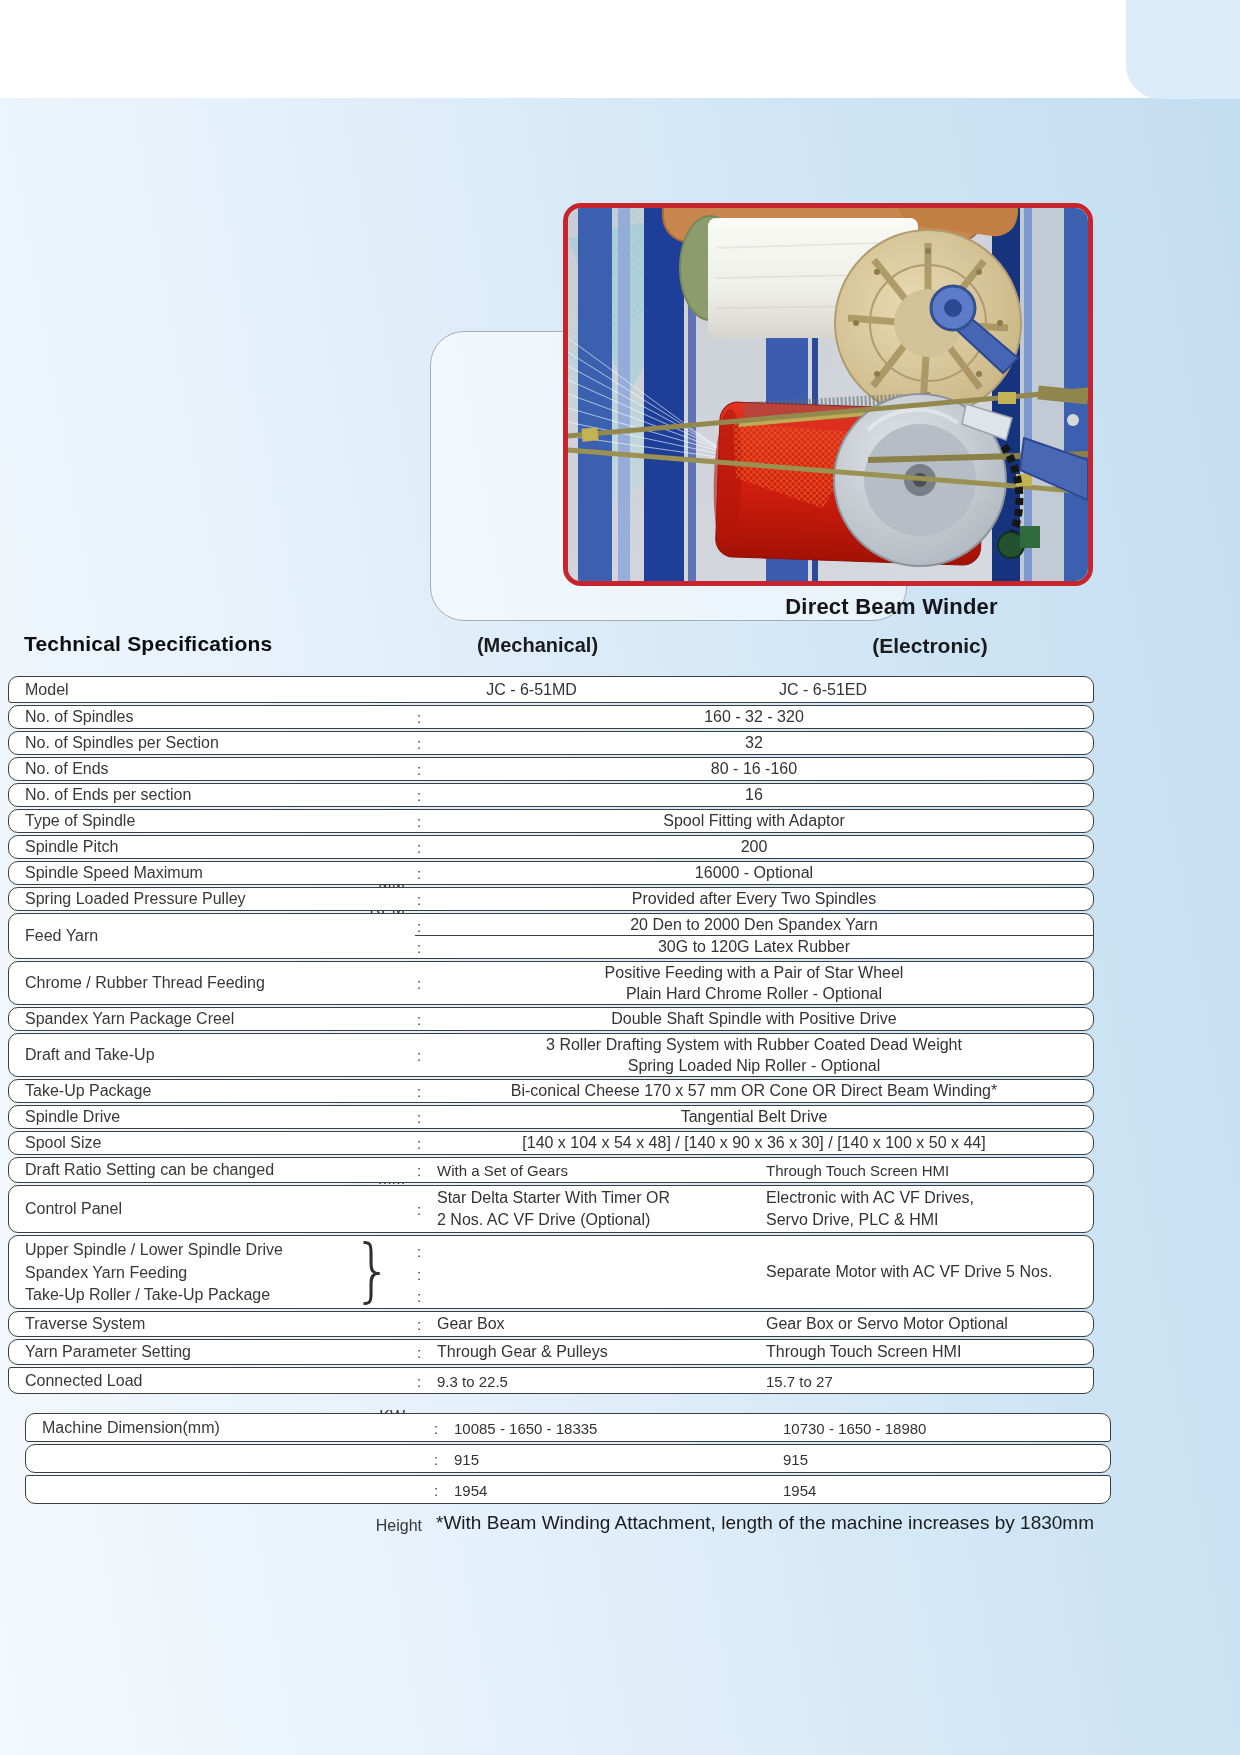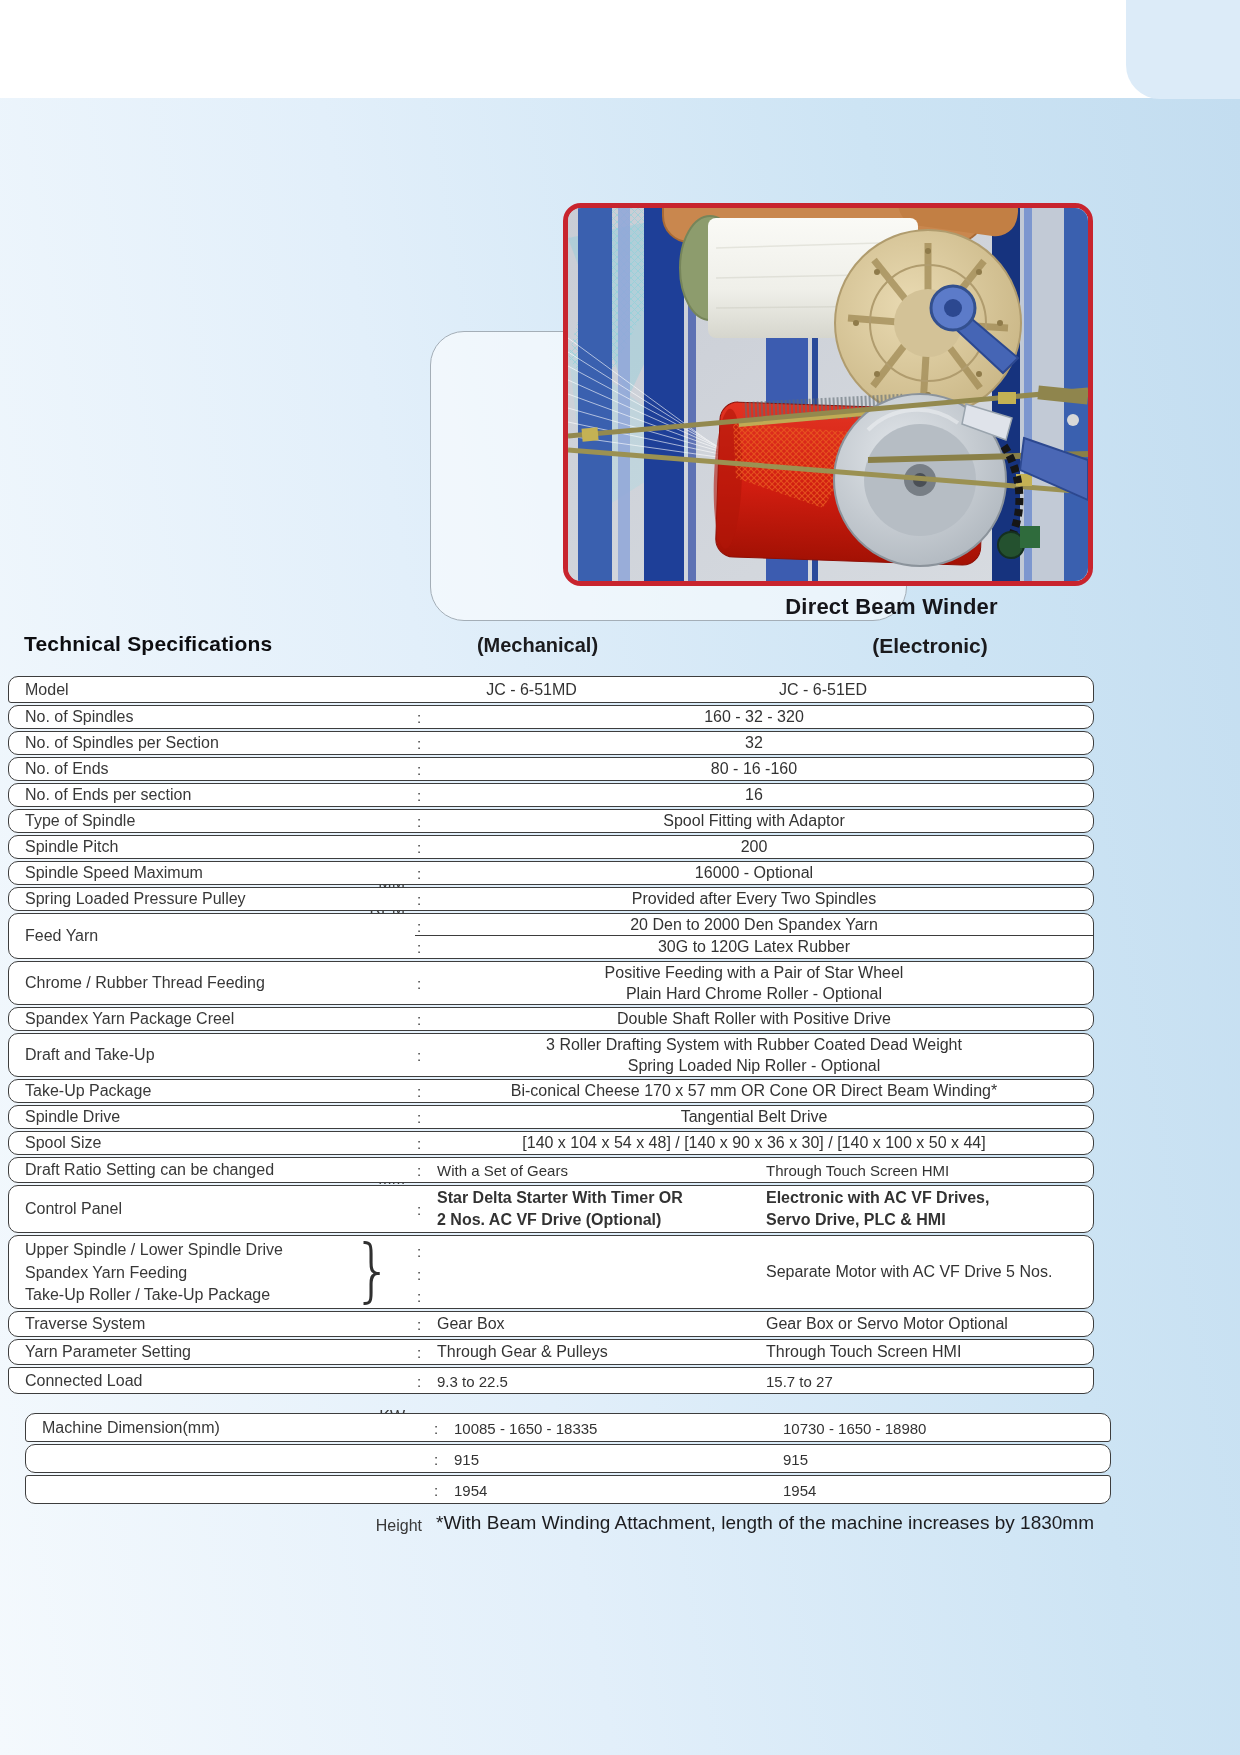--- a/index.html
+++ b/index.html
@@ -51,21 +51,21 @@
   .lbl{position:absolute;left:16px;top:50%;transform:translateY(-50%);white-space:nowrap;color:#383838;}
   .unit{position:absolute;left:260px;width:136px;text-align:right;top:50%;transform:translateY(-50%);color:#383838;margin-top:36px;}
   .colon{position:absolute;left:408px;top:50%;transform:translateY(-50%);font-size:15px;color:#3d3d3d;line-height:1;}
   .colon.ct{top:27%;}.colon.cb{top:75%;}
   .colon.gc0{top:15px;}.colon.gc1{top:38px;}.colon.gc2{top:60px;}
   .vc{position:absolute;left:412px;right:6px;text-align:center;top:50%;transform:translateY(-50%);white-space:nowrap;}
   .vc.top{top:26%;}.vc.bot{top:75%;}
   .vstack{position:absolute;left:412px;right:6px;text-align:center;top:50%;transform:translateY(-50%);line-height:21px;}
   .vm{position:absolute;left:428px;top:50%;transform:translateY(-50%);white-space:nowrap;}
   .ve{position:absolute;left:757px;top:50%;transform:translateY(-50%);white-space:nowrap;}
-  .vm.lines,.ve.lines{line-height:22px;font-weight:bold;}
+  .vm.lines,.ve.lines{line-height:22px;}
   .mv{position:absolute;left:395px;width:255px;text-align:center;top:50%;transform:translateY(-50%);}
   .ev{position:absolute;left:770px;width:255px;text-align:left;top:50%;transform:translateY(-50%);}
   .sep{position:absolute;left:406px;right:-1px;top:50%;margin-top:-1px;border-top:1.4px solid #3d3d3d;}
   .gl{position:absolute;left:16px;white-space:nowrap;color:#383838;}
   .gl.g0{top:5px}.gl.g1{top:28px}.gl.g2{top:50px}
   .brace{position:absolute;left:344px;top:50%;transform:translateY(-53%) scaleY(1.12);
     font-size:62px;font-weight:300;color:#303030;font-family:"DejaVu Sans",sans-serif;line-height:1;}
   .small{font-size:15px;}
 </style>
 </head>
@@ -307,21 +307,21 @@
     <span class="colon">:</span>
     <div class="vstack">
       <div>Positive Feeding with a Pair of Star Wheel</div>
       <div>Plain Hard Chrome Roller - Optional</div>
     </div>
   </div>
 
   <div class="trow h24">
     <span class="lbl">Spandex Yarn Package Creel</span>
     <span class="colon">:</span>
-    <span class="vc">Double Shaft Roller with Positive Drive</span>
+    <span class="vc">Double Shaft Spindle with Positive Drive</span>
   </div>
 
   <div class="trow h44">
     <span class="lbl">Draft and Take-Up</span>
     <span class="colon">:</span>
     <div class="vstack">
       <div>3 Roller Drafting System with Rubber Coated Dead Weight</div>
       <div>Spring Loaded Nip Roller - Optional</div>
     </div>
   </div>

